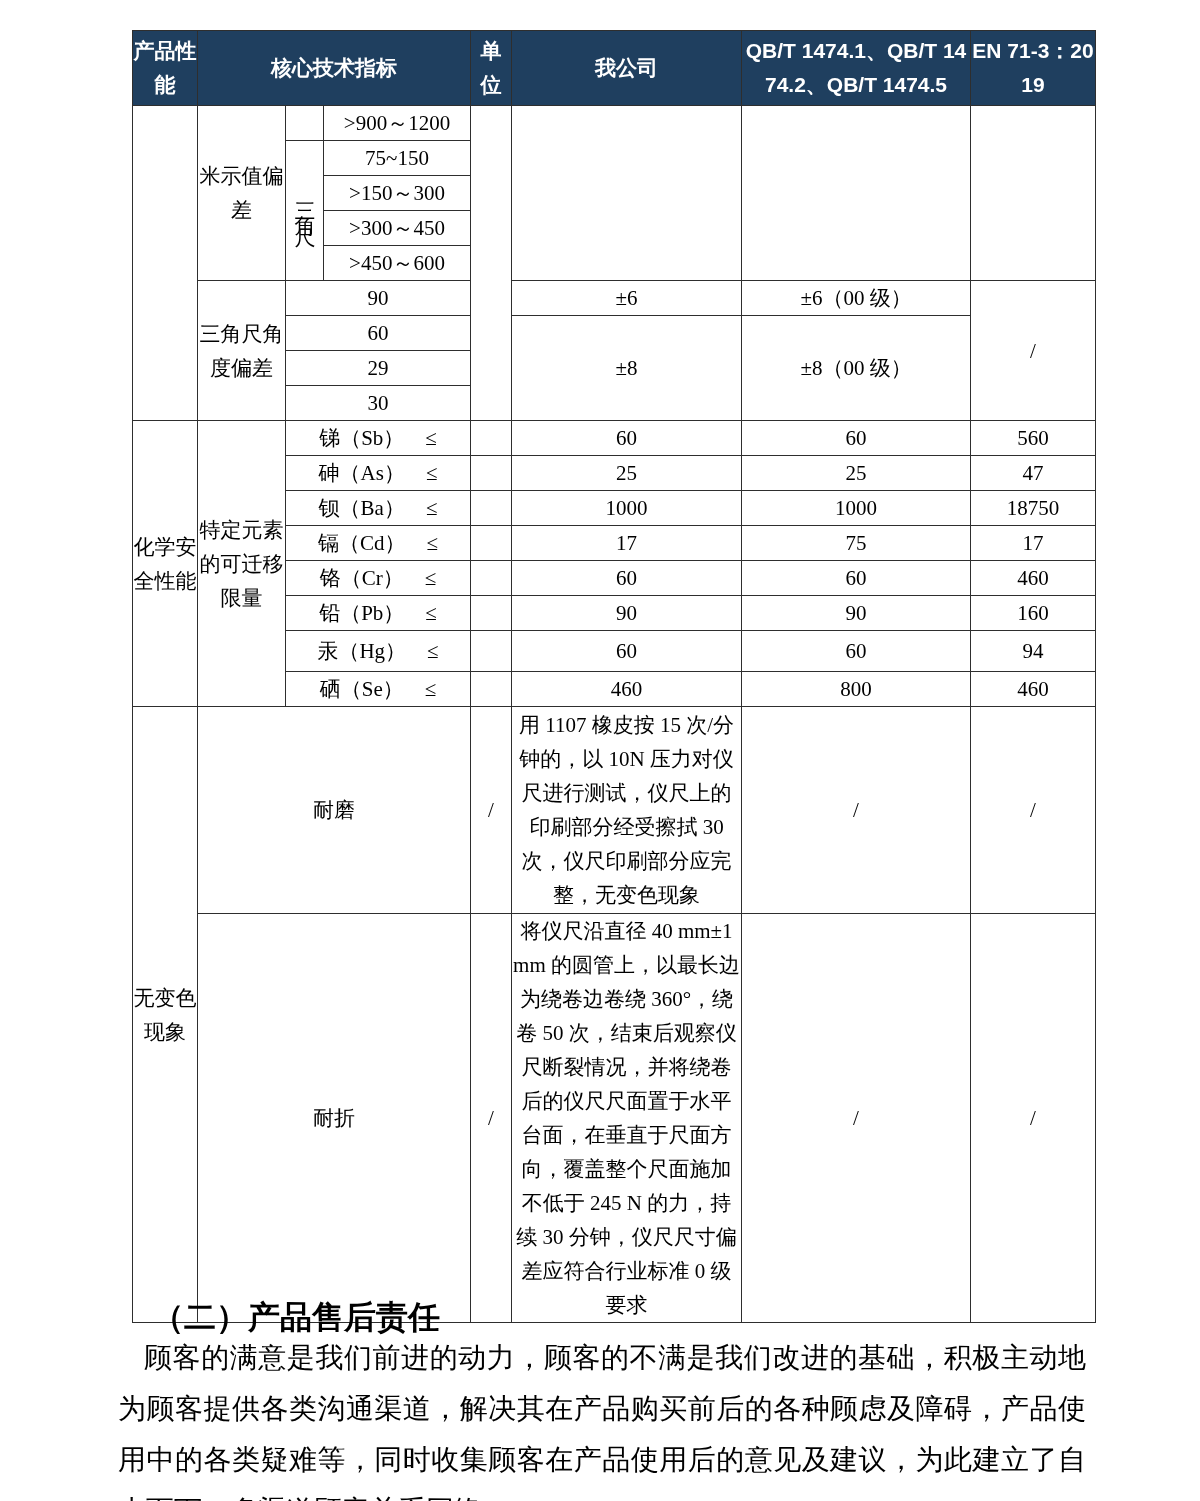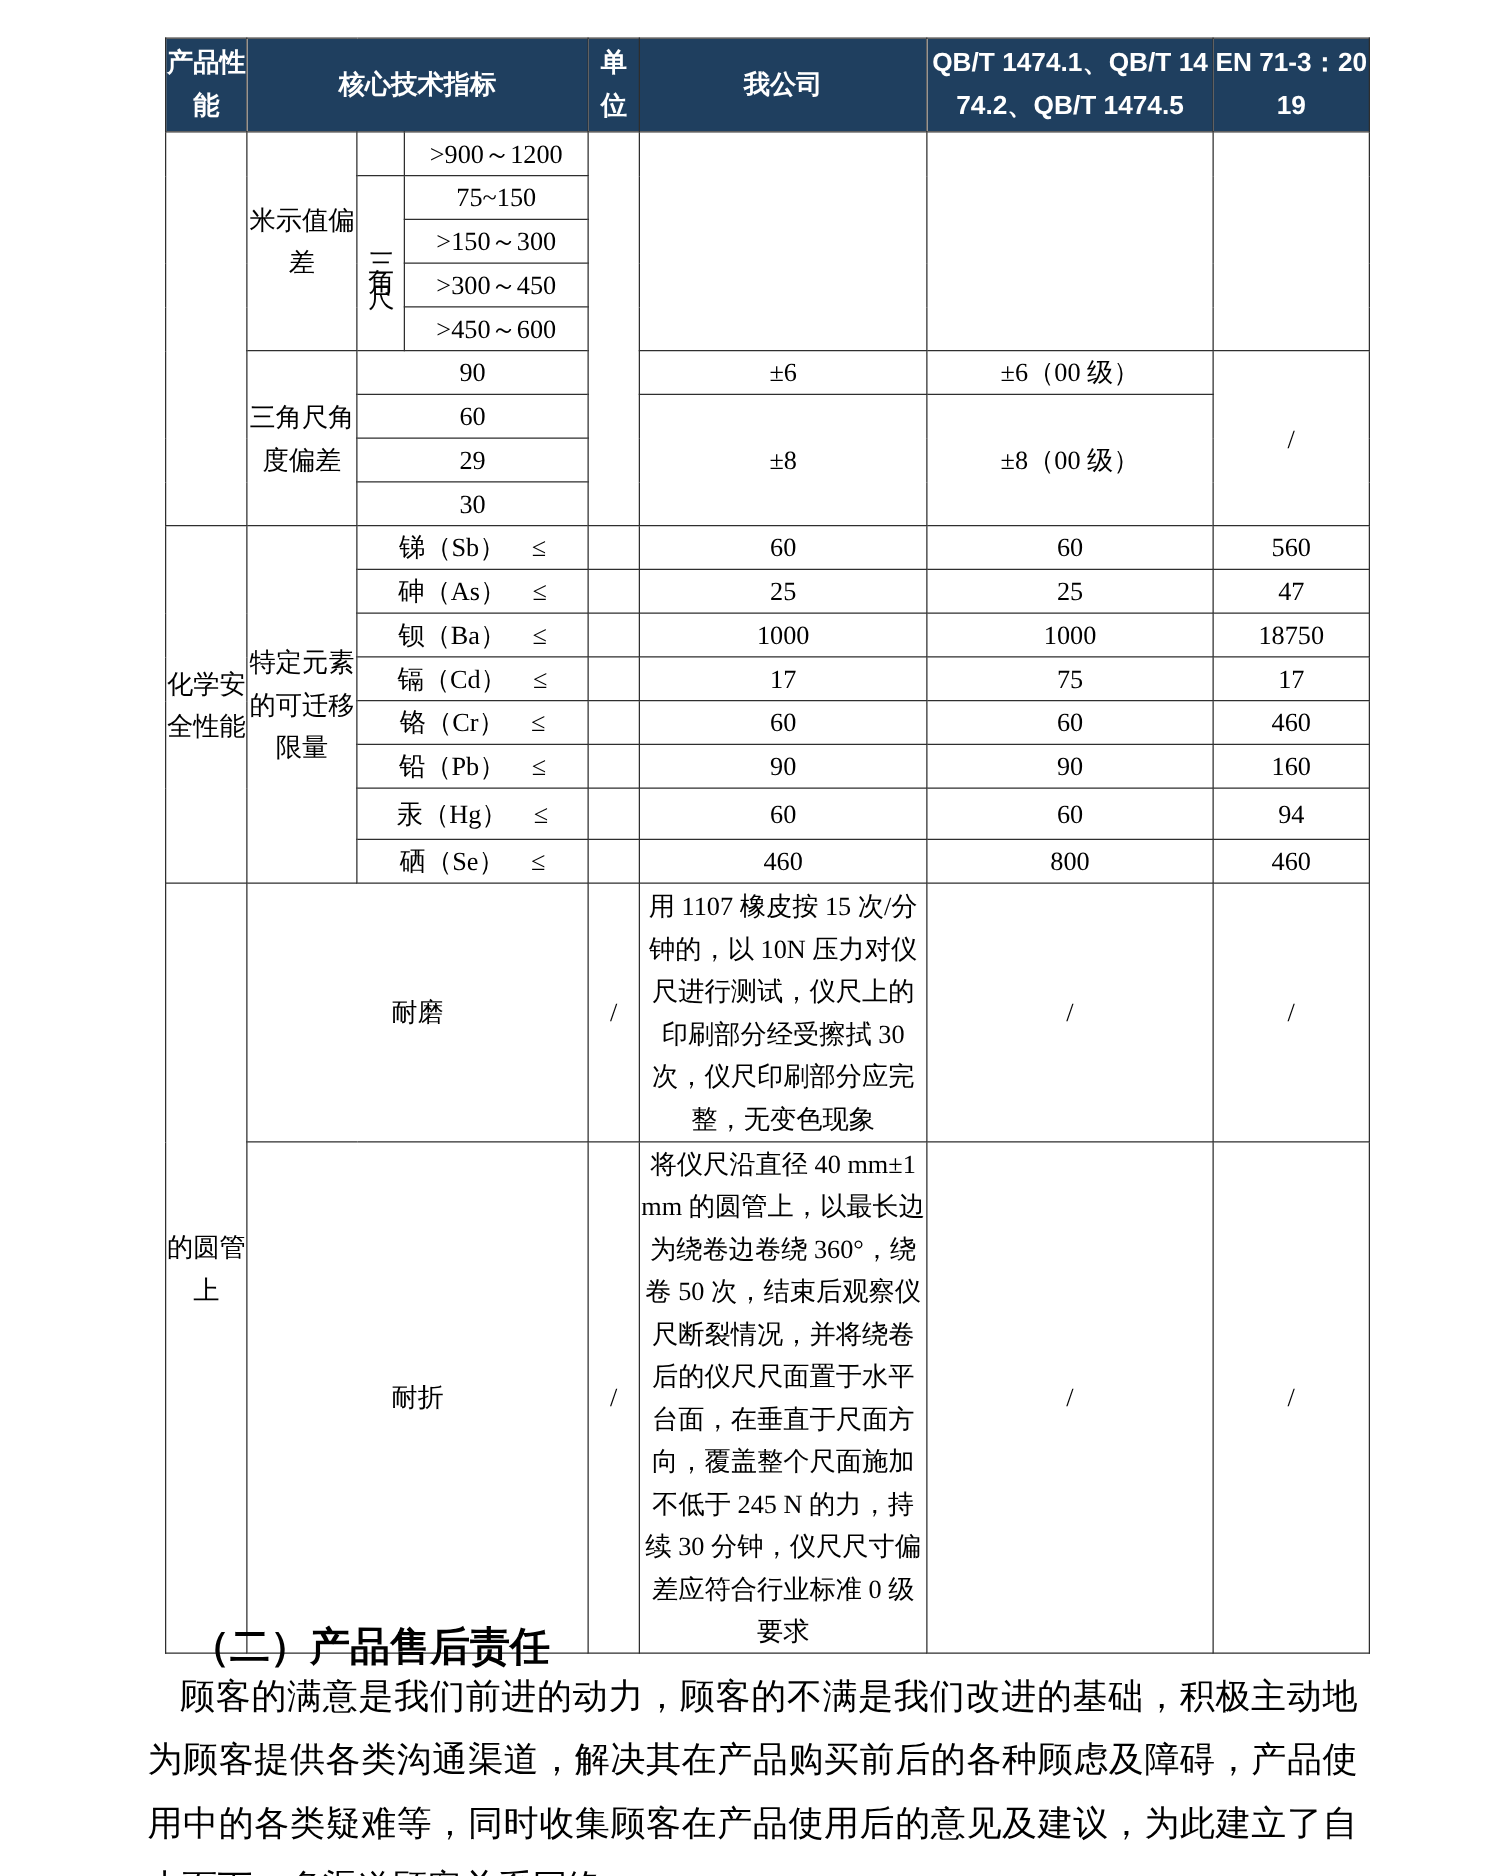--- a/index.html
+++ b/index.html
@@ -173,21 +173,21 @@
     </tr>
     <tr style="height:35px">
       <td colspan="2" class="nowrap">硒（Se）　≤</td>
       <td></td>
       <td>460</td>
       <td>800</td>
       <td>460</td>
     </tr>
 
     <tr style="height:207px">
-      <td class="cat-phys" rowspan="2">的圆管上</td>
+      <td class="cat-phys" rowspan="2">无变色现象</td>
       <td colspan="3">耐磨</td>
       <td>/</td>
       <td class="desc">用 1107 橡皮按 15 次/分钟的，以 10N 压力对仪尺进行测试，仪尺上的印刷部分经受擦拭 30 次，仪尺印刷部分应完整，无变色现象</td>
       <td>/</td>
       <td>/</td>
     </tr>
     <tr style="height:365px">
       <td colspan="3">耐折</td>
       <td>/</td>
       <td class="desc">将仪尺沿直径 40 mm±1 mm 的圆管上，以最长边为绕卷边卷绕 360°，绕卷 50 次，结束后观察仪尺断裂情况，并将绕卷后的仪尺尺面置于水平台面，在垂直于尺面方向，覆盖整个尺面施加不低于 245 N 的力，持续 30 分钟，仪尺尺寸偏差应符合行业标准 0 级要求</td>

